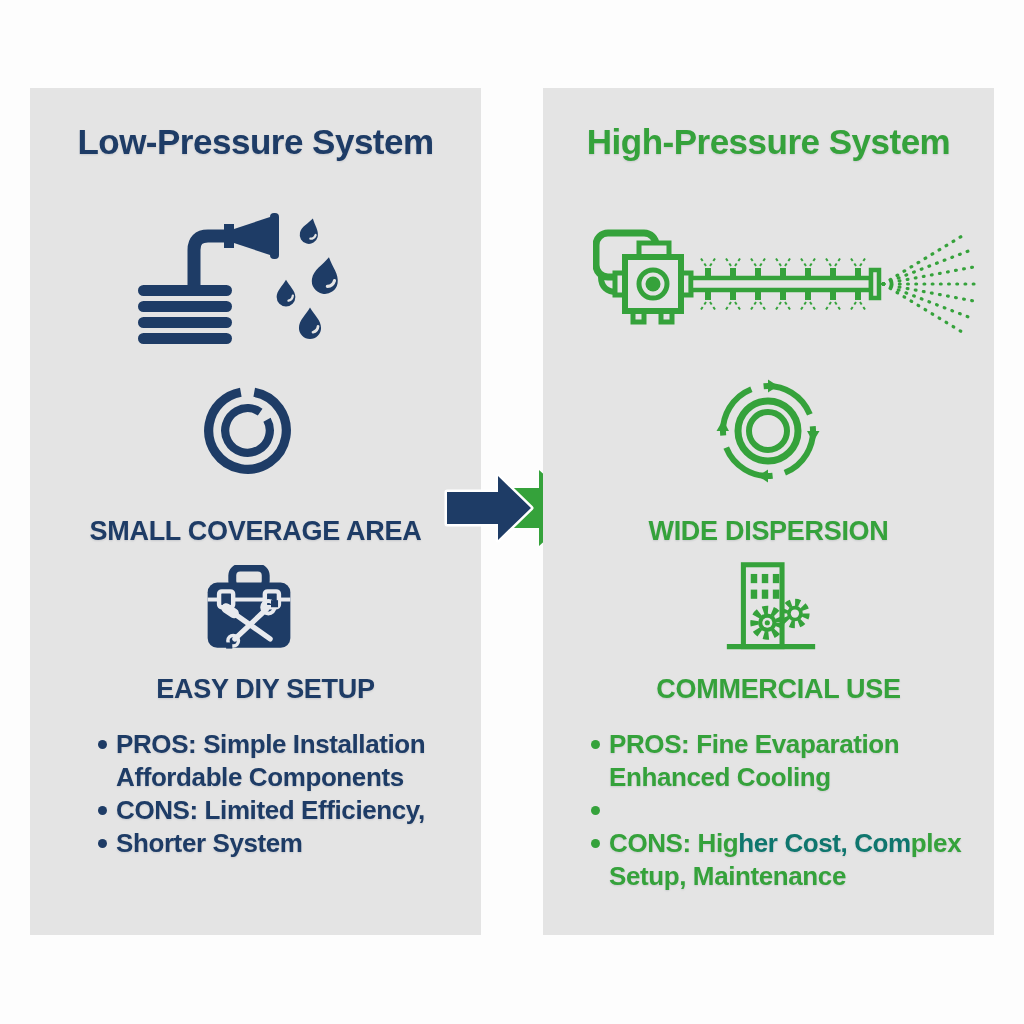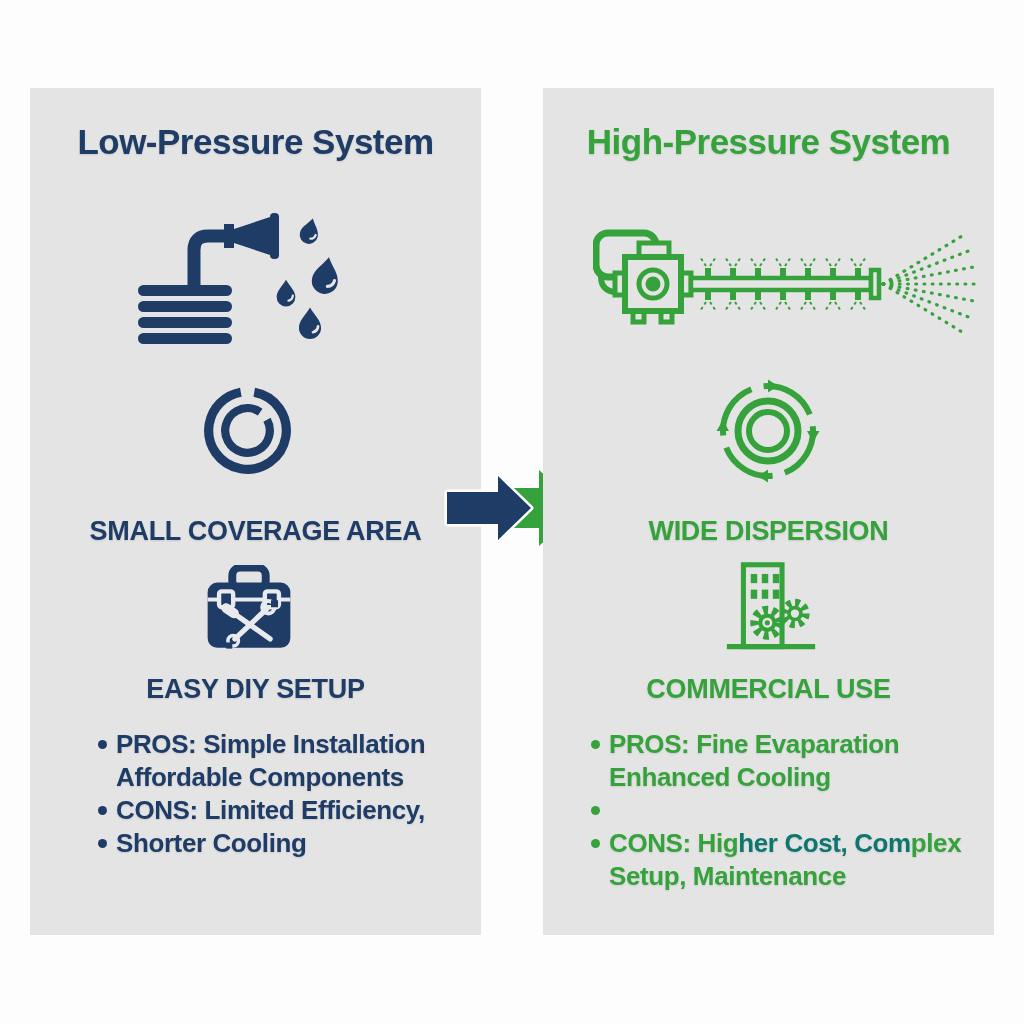--- a/index.html
+++ b/index.html
@@ -8,21 +8,21 @@
   .panel{position:absolute;top:88px;width:451px;height:847px;background:#e4e4e4;}
   .panel.left{left:30px;}
   .panel.right{left:543px;}
   .title{position:absolute;top:20px;left:0;width:100%;text-align:center;
          font-weight:700;font-size:35px;line-height:42px;letter-spacing:-0.5px;
          text-shadow:0 1px 2px rgba(40,50,70,.14);margin-top:13px;}
   .caption{position:absolute;left:0;width:100%;text-align:center;
            font-weight:700;font-size:27px;line-height:30px;letter-spacing:-0.3px;
            text-shadow:0 1px 2px rgba(40,50,70,.14);}
   .cap1{top:428px;}
-  .cap2{top:586px;}
+  .cap2{top:586px;padding-left:10px;}
   .navy{color:#1e3c66;}
   .green{color:#35a23b;}
   .icon-abs{position:absolute;}
   .bullets{position:absolute;top:640px;left:0;right:8px;}
   .panel.left .bullets{padding-left:52px;margin-left:16px;}
   .panel.right .bullets{padding-left:48px;}
   .bline{display:flex;align-items:flex-start;min-height:33px;
          font-weight:700;font-size:26px;line-height:33px;letter-spacing:-0.4px;
          text-shadow:0 1px 2px rgba(40,50,70,.13);}
   .dot{width:9px;height:9px;border-radius:50%;margin:12px 9px 0 0;flex:none;}
@@ -101,21 +101,21 @@
       <div class="bline navy">
         <span class="dot spacer"></span>
         <span>Affordable Components</span>
       </div>
       <div class="bline navy">
         <span class="dot navy-dot"></span>
         <span>CONS: Limited Efficiency,</span>
       </div>
       <div class="bline navy">
         <span class="dot navy-dot"></span>
-        <span>Shorter Cooling</span>
+        <span>Shorter System</span>
       </div>
     </div>
   </div>
 
   <svg class="icon-abs" style="left:443px;top:467px;" width="142" height="82" viewBox="0 0 142 82">
     <polygon points="62,21 96,21 96,3 138,41 96,79 96,61 62,61" fill="#35a23b"></polygon>
     <polygon points="4,25 55,25 55,9 88,41 55,73 55,57 4,57" fill="#1e3c66" stroke="#ffffff" stroke-width="5" stroke-linejoin="round" paint-order="stroke"></polygon>
   </svg>
 
   <div class="panel right">

